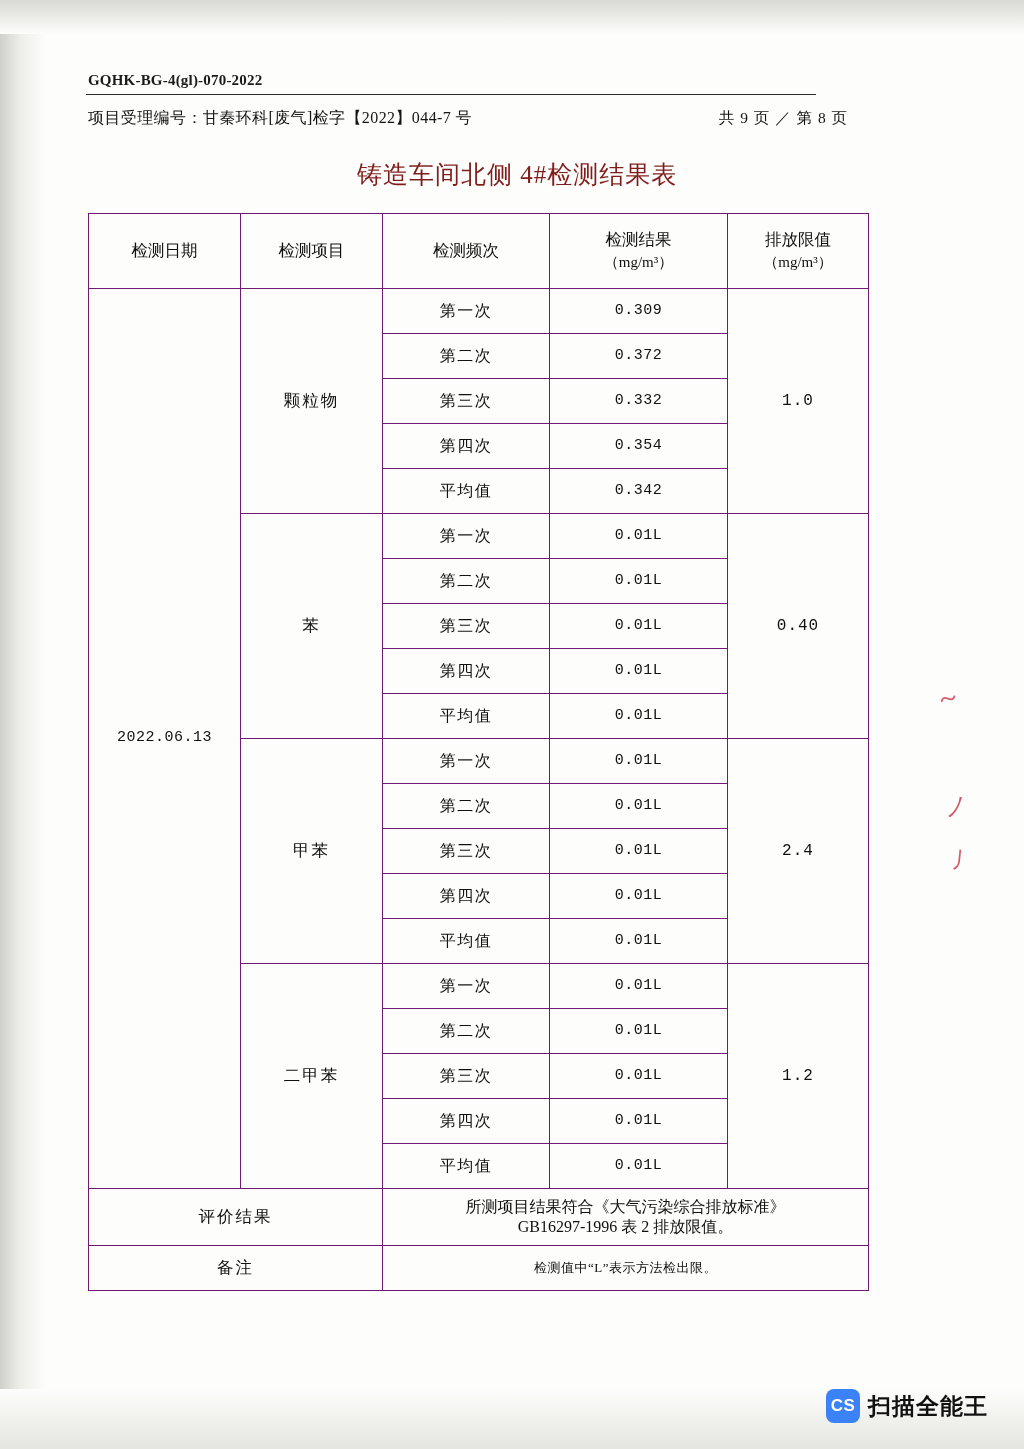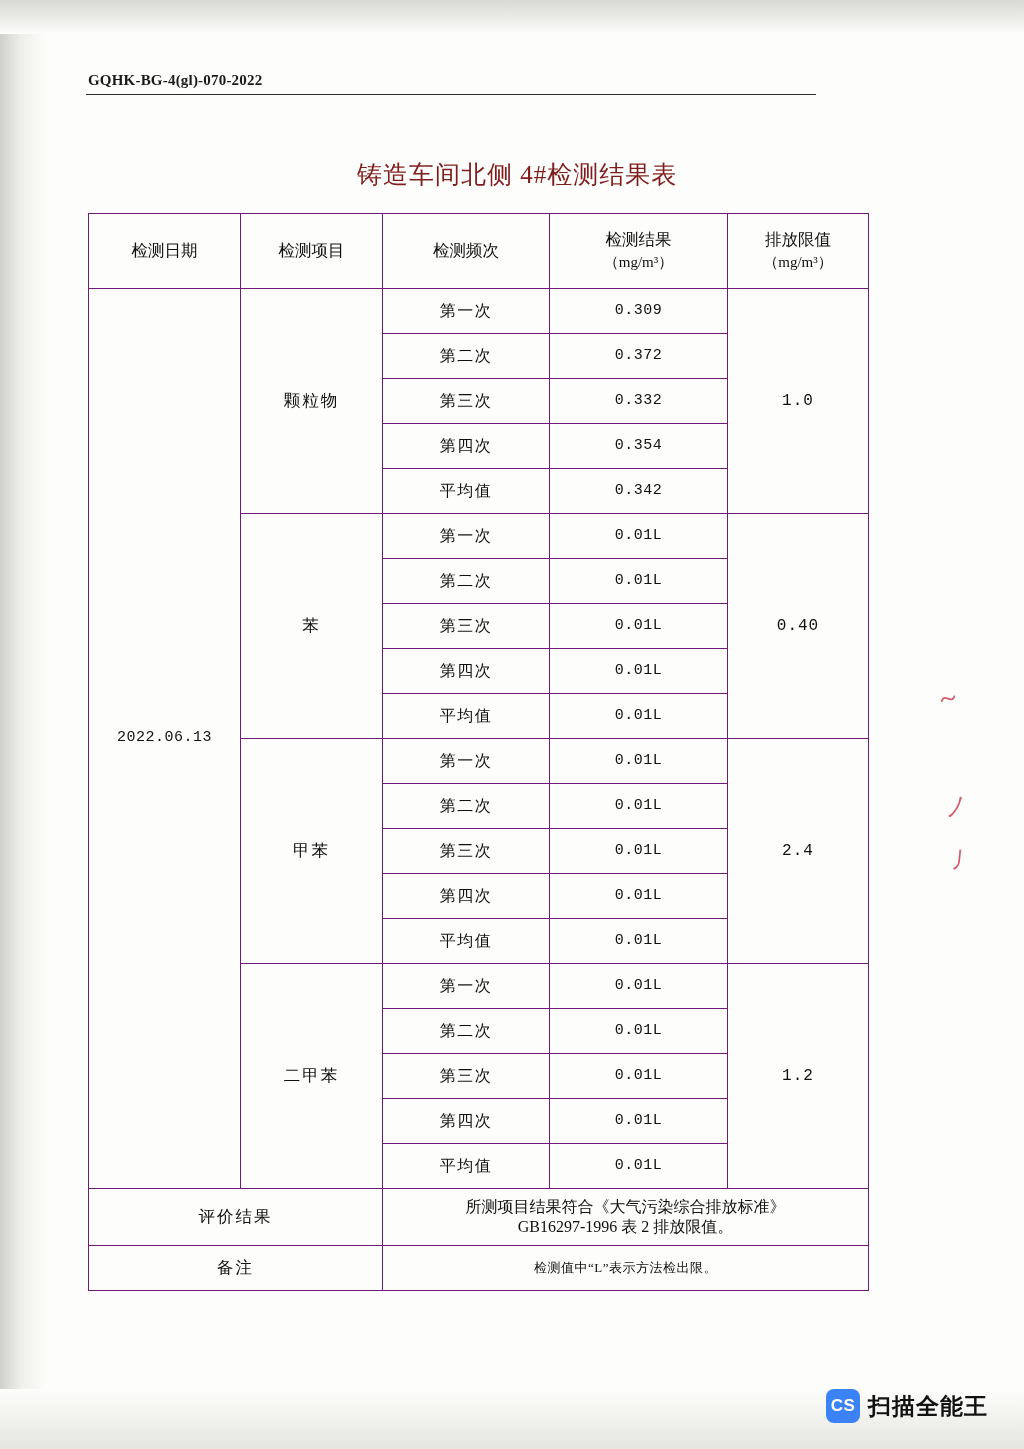--- a/index.html
+++ b/index.html
@@ -203,20 +203,24 @@
 
 <div class="page">
 
   <div class="scan-shade-left"></div>
   <div class="scan-shade-top"></div>
   <div class="scan-shade-bottom"></div>
 
   <div class="doc-code">GQHK-BG-4(gl)-070-2022</div>
   <div class="code-rule"></div>
 
+  <div class="header-row">
+    <div class="accept-no">项目受理编号：甘秦环科[废气]检字【2022】044-7 号</div>
+    <div class="page-no">共 9 页 ／ 第 8 页</div>
+  </div>
 
   <div class="doc-title">铸造车间北侧 4#检测结果表</div>
 
   <table class="result-table">
     <colgroup>
       <col style="width:152px">
       <col style="width:142px">
       <col style="width:167px">
       <col style="width:178px">
       <col style="width:141px">

